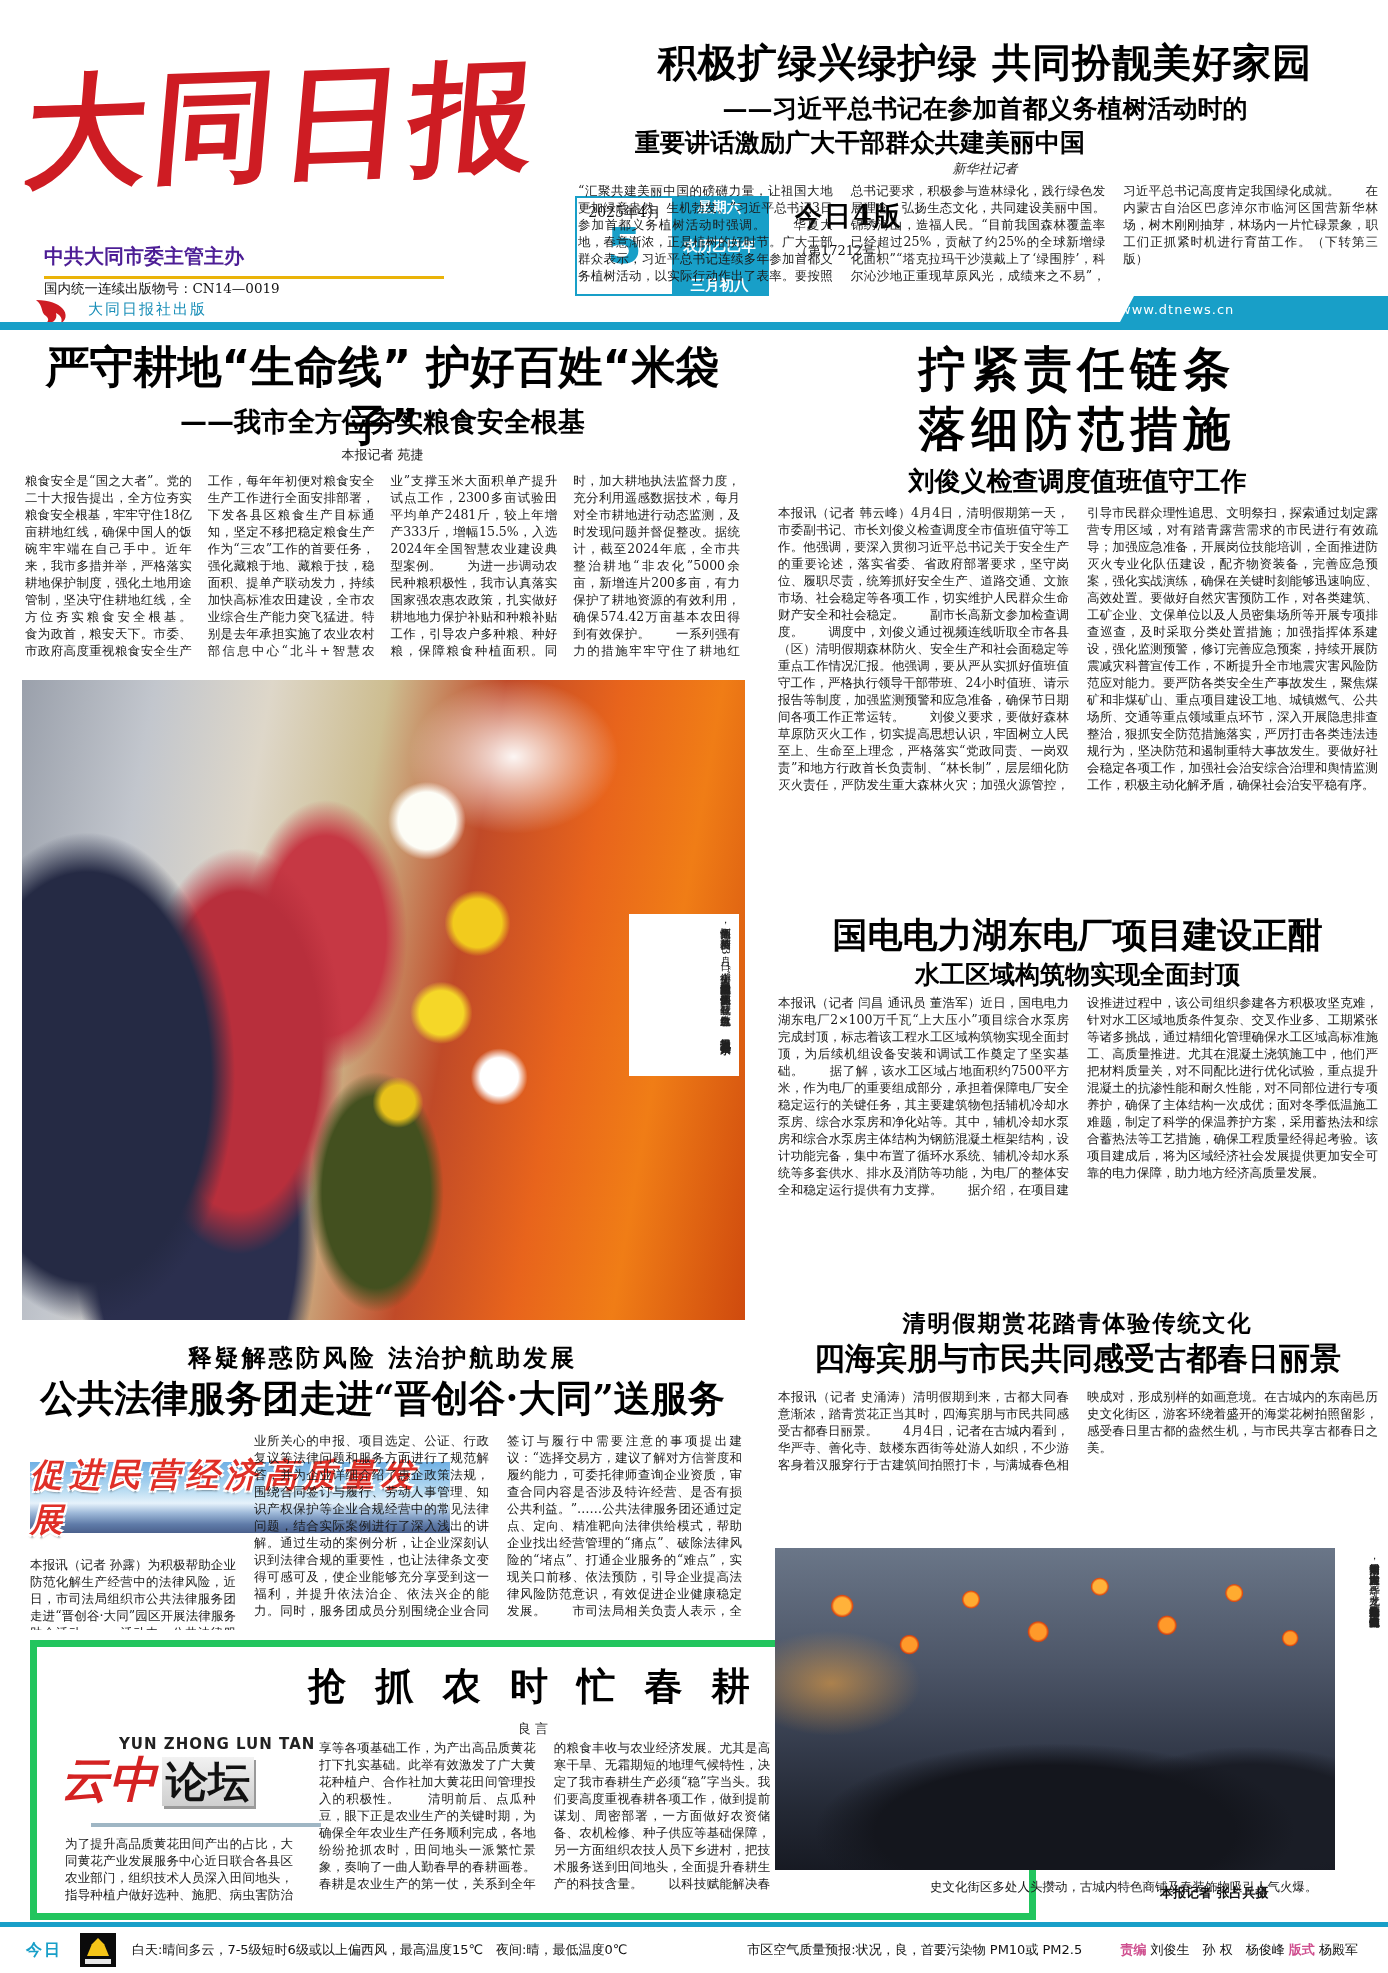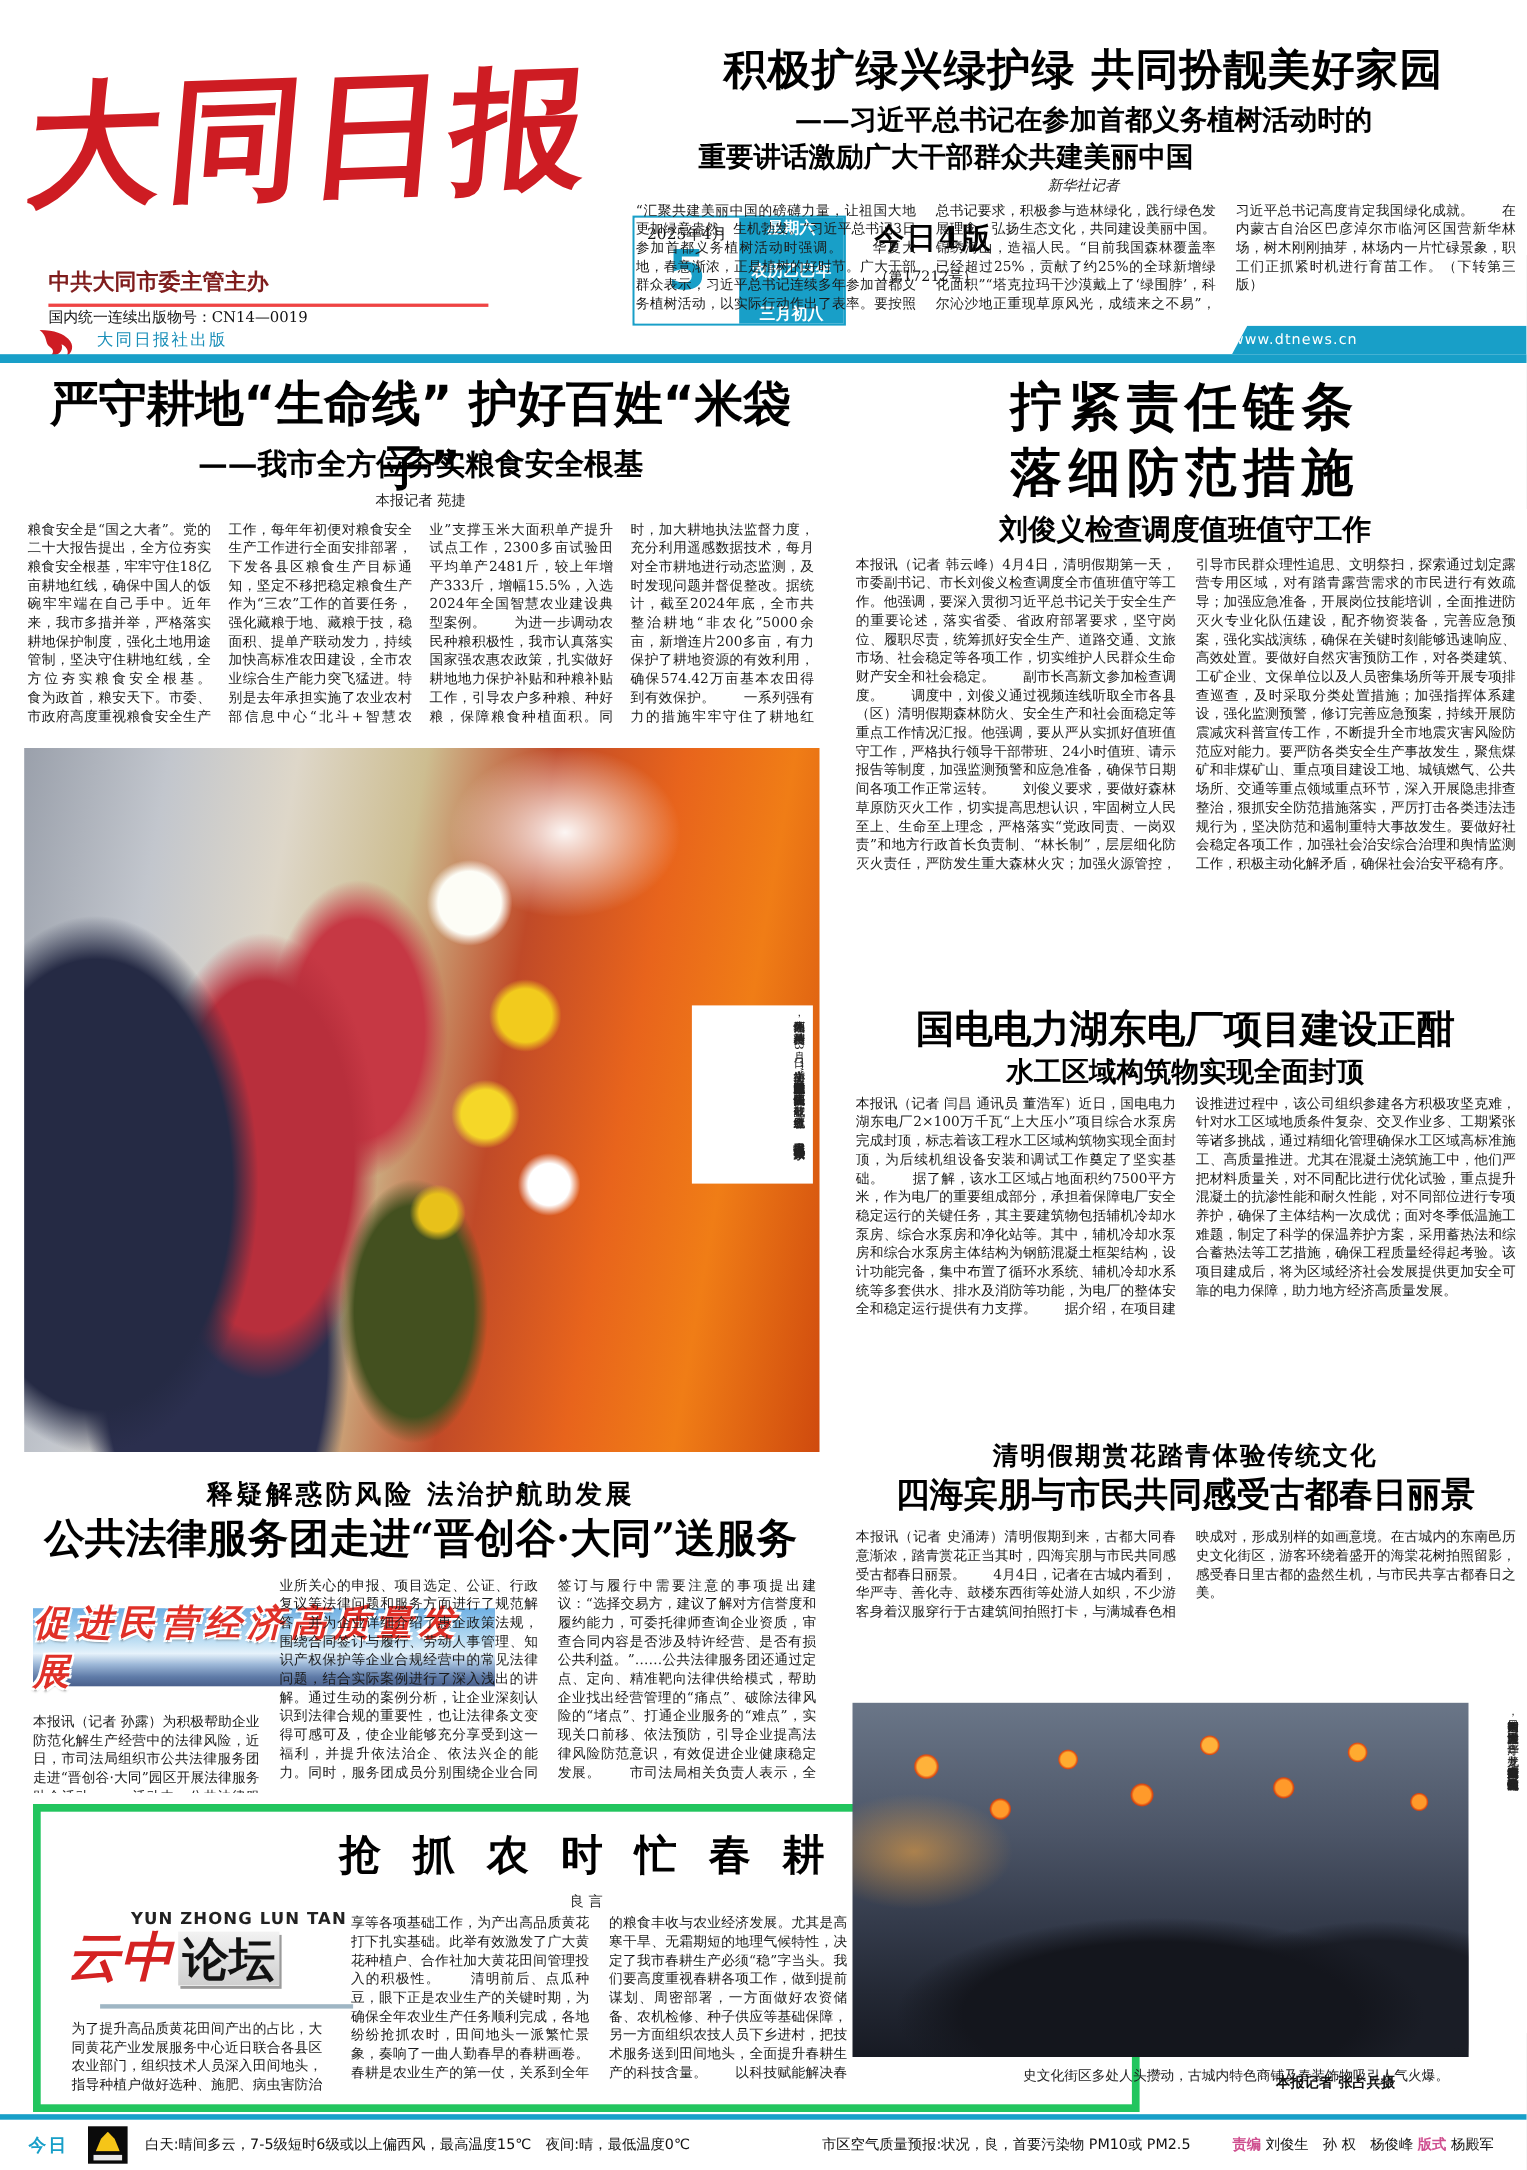--- a/index.html
+++ b/index.html
@@ -11,22 +11,22 @@
   .cols2{column-count:2;column-gap:18px;}
   .cols3{column-count:3;column-gap:18px;}
   .hl{font-weight:bold;color:#000;text-align:center;font-family:"DejaVu Sans","Liberation Sans",sans-serif;}
   .serifhl{font-family:"DejaVu Serif","Liberation Serif",serif;font-weight:bold;text-align:center;color:#000;}
   .byline{text-align:center;font-size:13px;color:#222;font-family:"DejaVu Serif","Liberation Serif",serif;}
 
   
   .masthead{left:42px;top:18px;width:480px;height:215px;display:flex;align-items:center;justify-content:center;}
   .masthead span{font-family:"DejaVu Serif","Liberation Serif",serif;font-weight:900;color:#ce1c23;
     font-size:122px;letter-spacing:6px;transform:skewX(-7deg) rotate(-2deg);white-space:nowrap;}
-  .publisher{left:44px;top:243px;width:400px;font-size:20px;font-weight:bold;color:#7f1d1d;
-    border-bottom:3px solid #ef4444;padding-bottom:6px;}
+  .publisher{left:44px;top:243px;width:400px;font-size:20px;font-weight:bold;color:#4c1d95;
+    border-bottom:3px solid #eab308;padding-bottom:6px;}
   .issn{left:44px;top:280px;font-size:13.5px;color:#111;font-family:"DejaVu Serif","Liberation Serif",serif;}
 
   
   .datebox{left:575px;top:196px;width:190px;height:96px;border:2px solid #189fc8;display:flex;}
   .datebox .dleft{width:50%;background:#fff;text-align:center;}
   .datebox .dleft .dmonth{font-size:14px;margin-top:6px;font-family:"DejaVu Serif","Liberation Serif",serif;}
   .datebox .dleft .dday{font-size:50px;font-weight:bold;color:#189fc8;line-height:48px;}
   .datebox .dright{width:50%;background:#189fc8;color:#fff;font-weight:bold;font-size:14.5px;
     display:flex;flex-direction:column;justify-content:center;text-align:center;gap:20px;}
   .edition{left:795px;top:198px;font-size:27px;font-weight:bold;color:#000;letter-spacing:2px;

